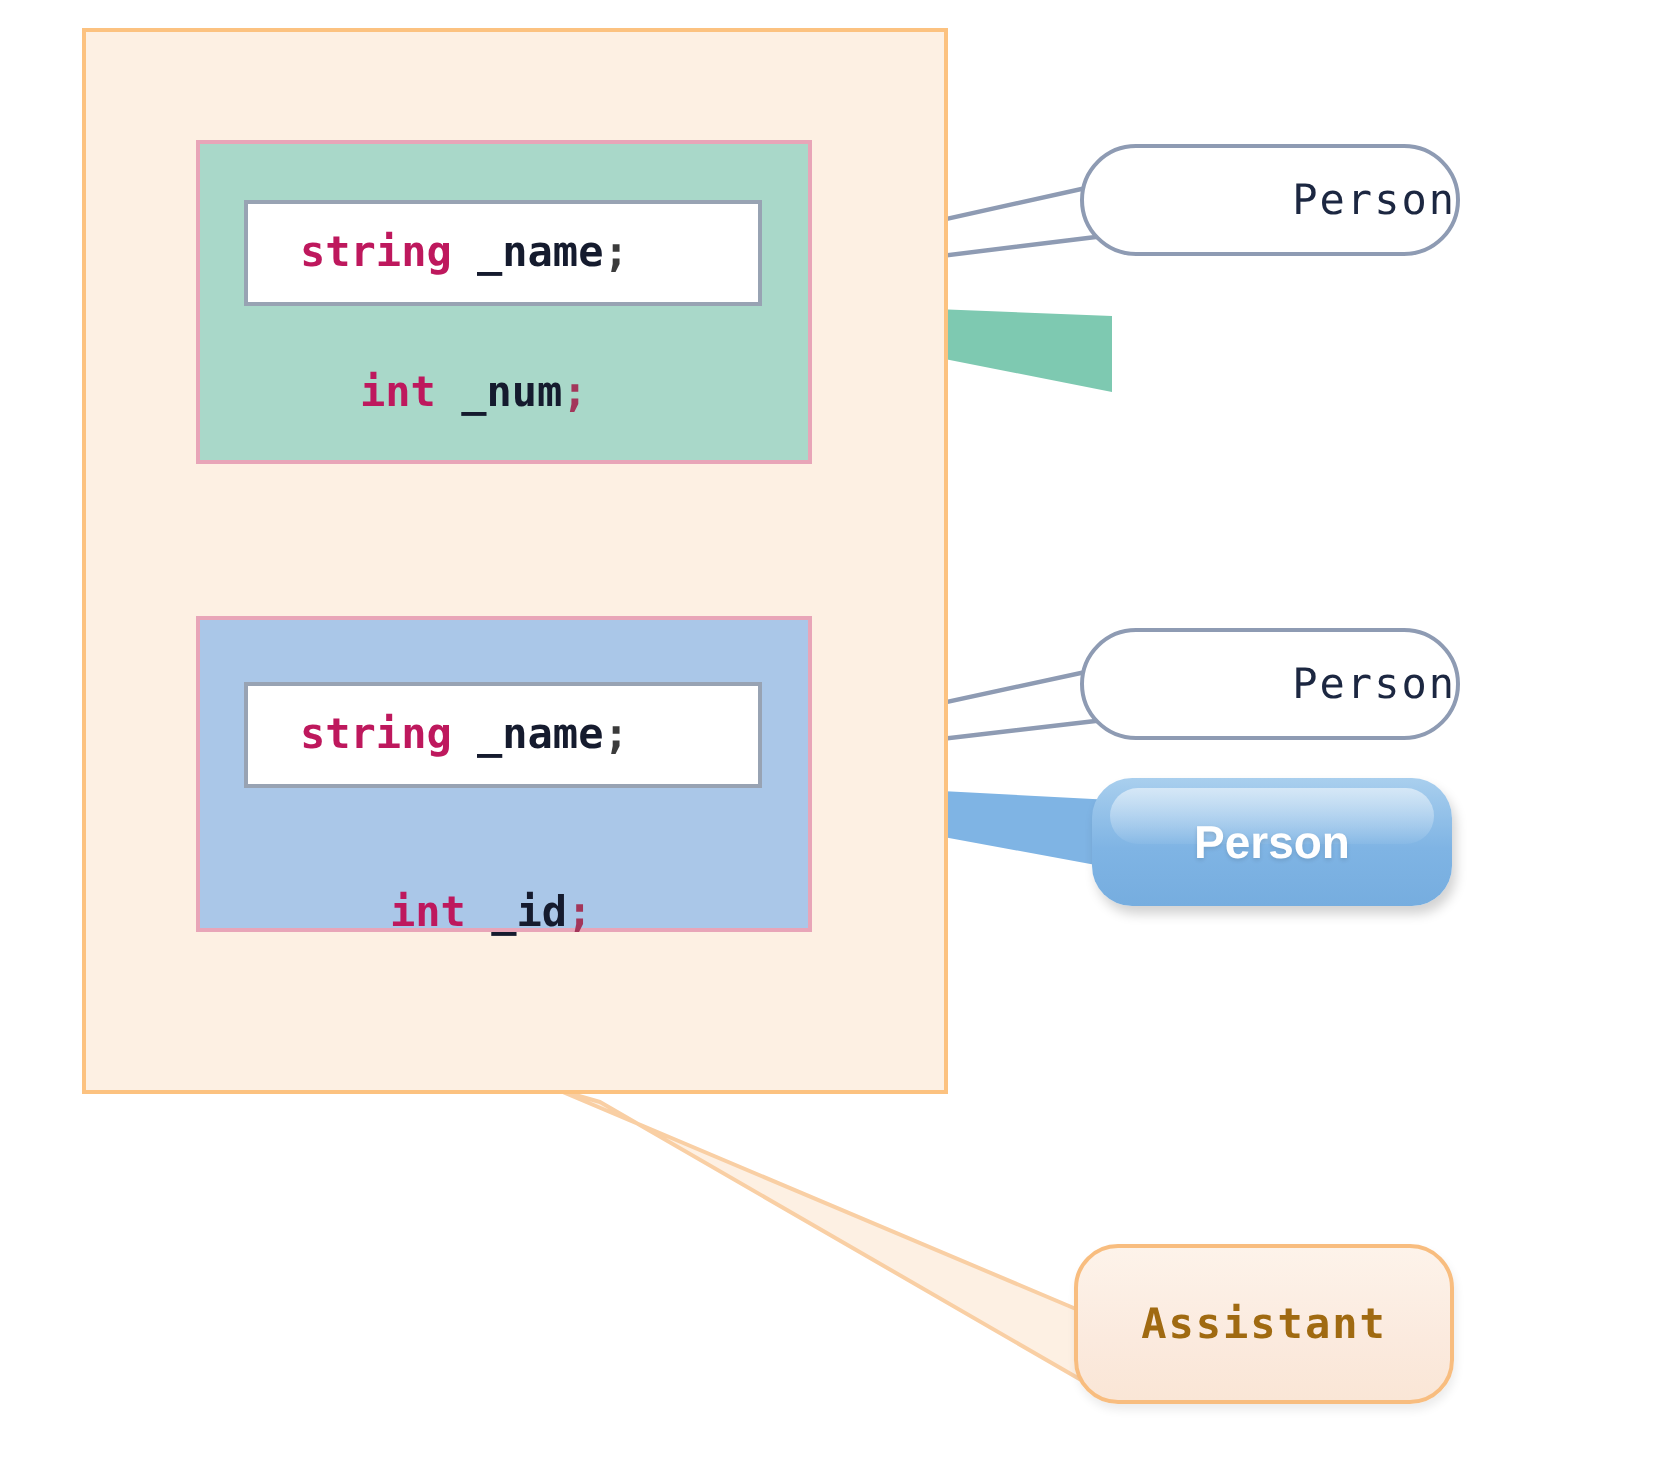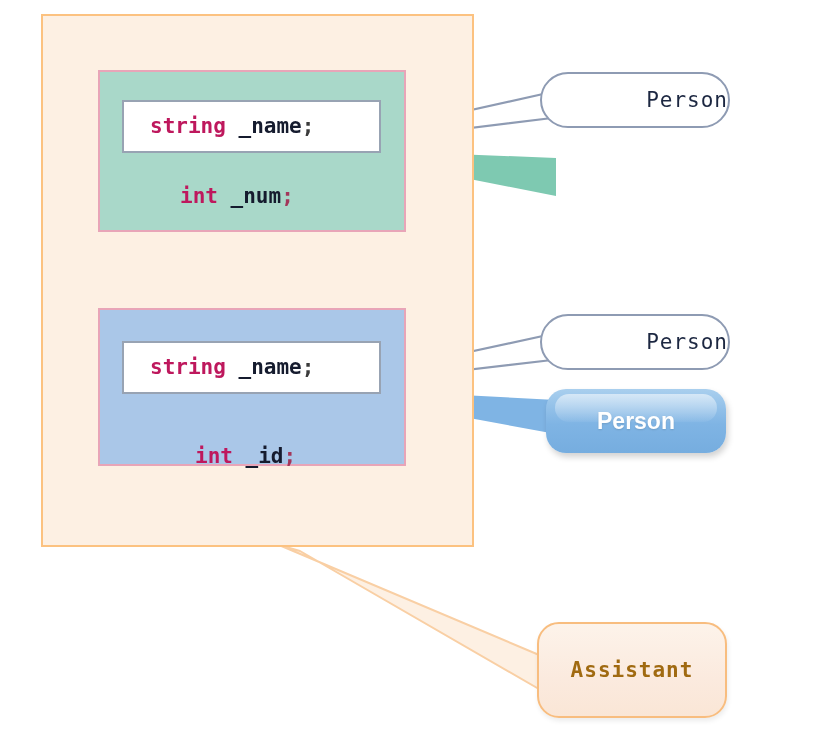--- a/index.html
+++ b/index.html
@@ -170,21 +170,21 @@
   .bubble-teacher {
     left: 546px;
     top: 389px;
     background: linear-gradient(to bottom, #a9cfee 0%, #7fb4e4 55%, #76addf 100%);
   }
 
   .bubble-assistant {
     left: 537px;
     top: 622px;
     width: 190px;
-    height: 96px;
+    height: 80px;
     background: linear-gradient(to bottom, #fdf3ea 0%, #fbeade 60%, #fae6d6 100%);
     border: 2px solid #f8bd7f;
     border-radius: 22px;
     box-shadow: 1px 3px 5px rgba(0,0,0,0.08);
   }
   .bubble-assistant .bubble-label {
     font-family: "DejaVu Sans Mono", "Liberation Mono", monospace;
     font-size: 21px;
     font-weight: bold;
     color: #a06a11;

